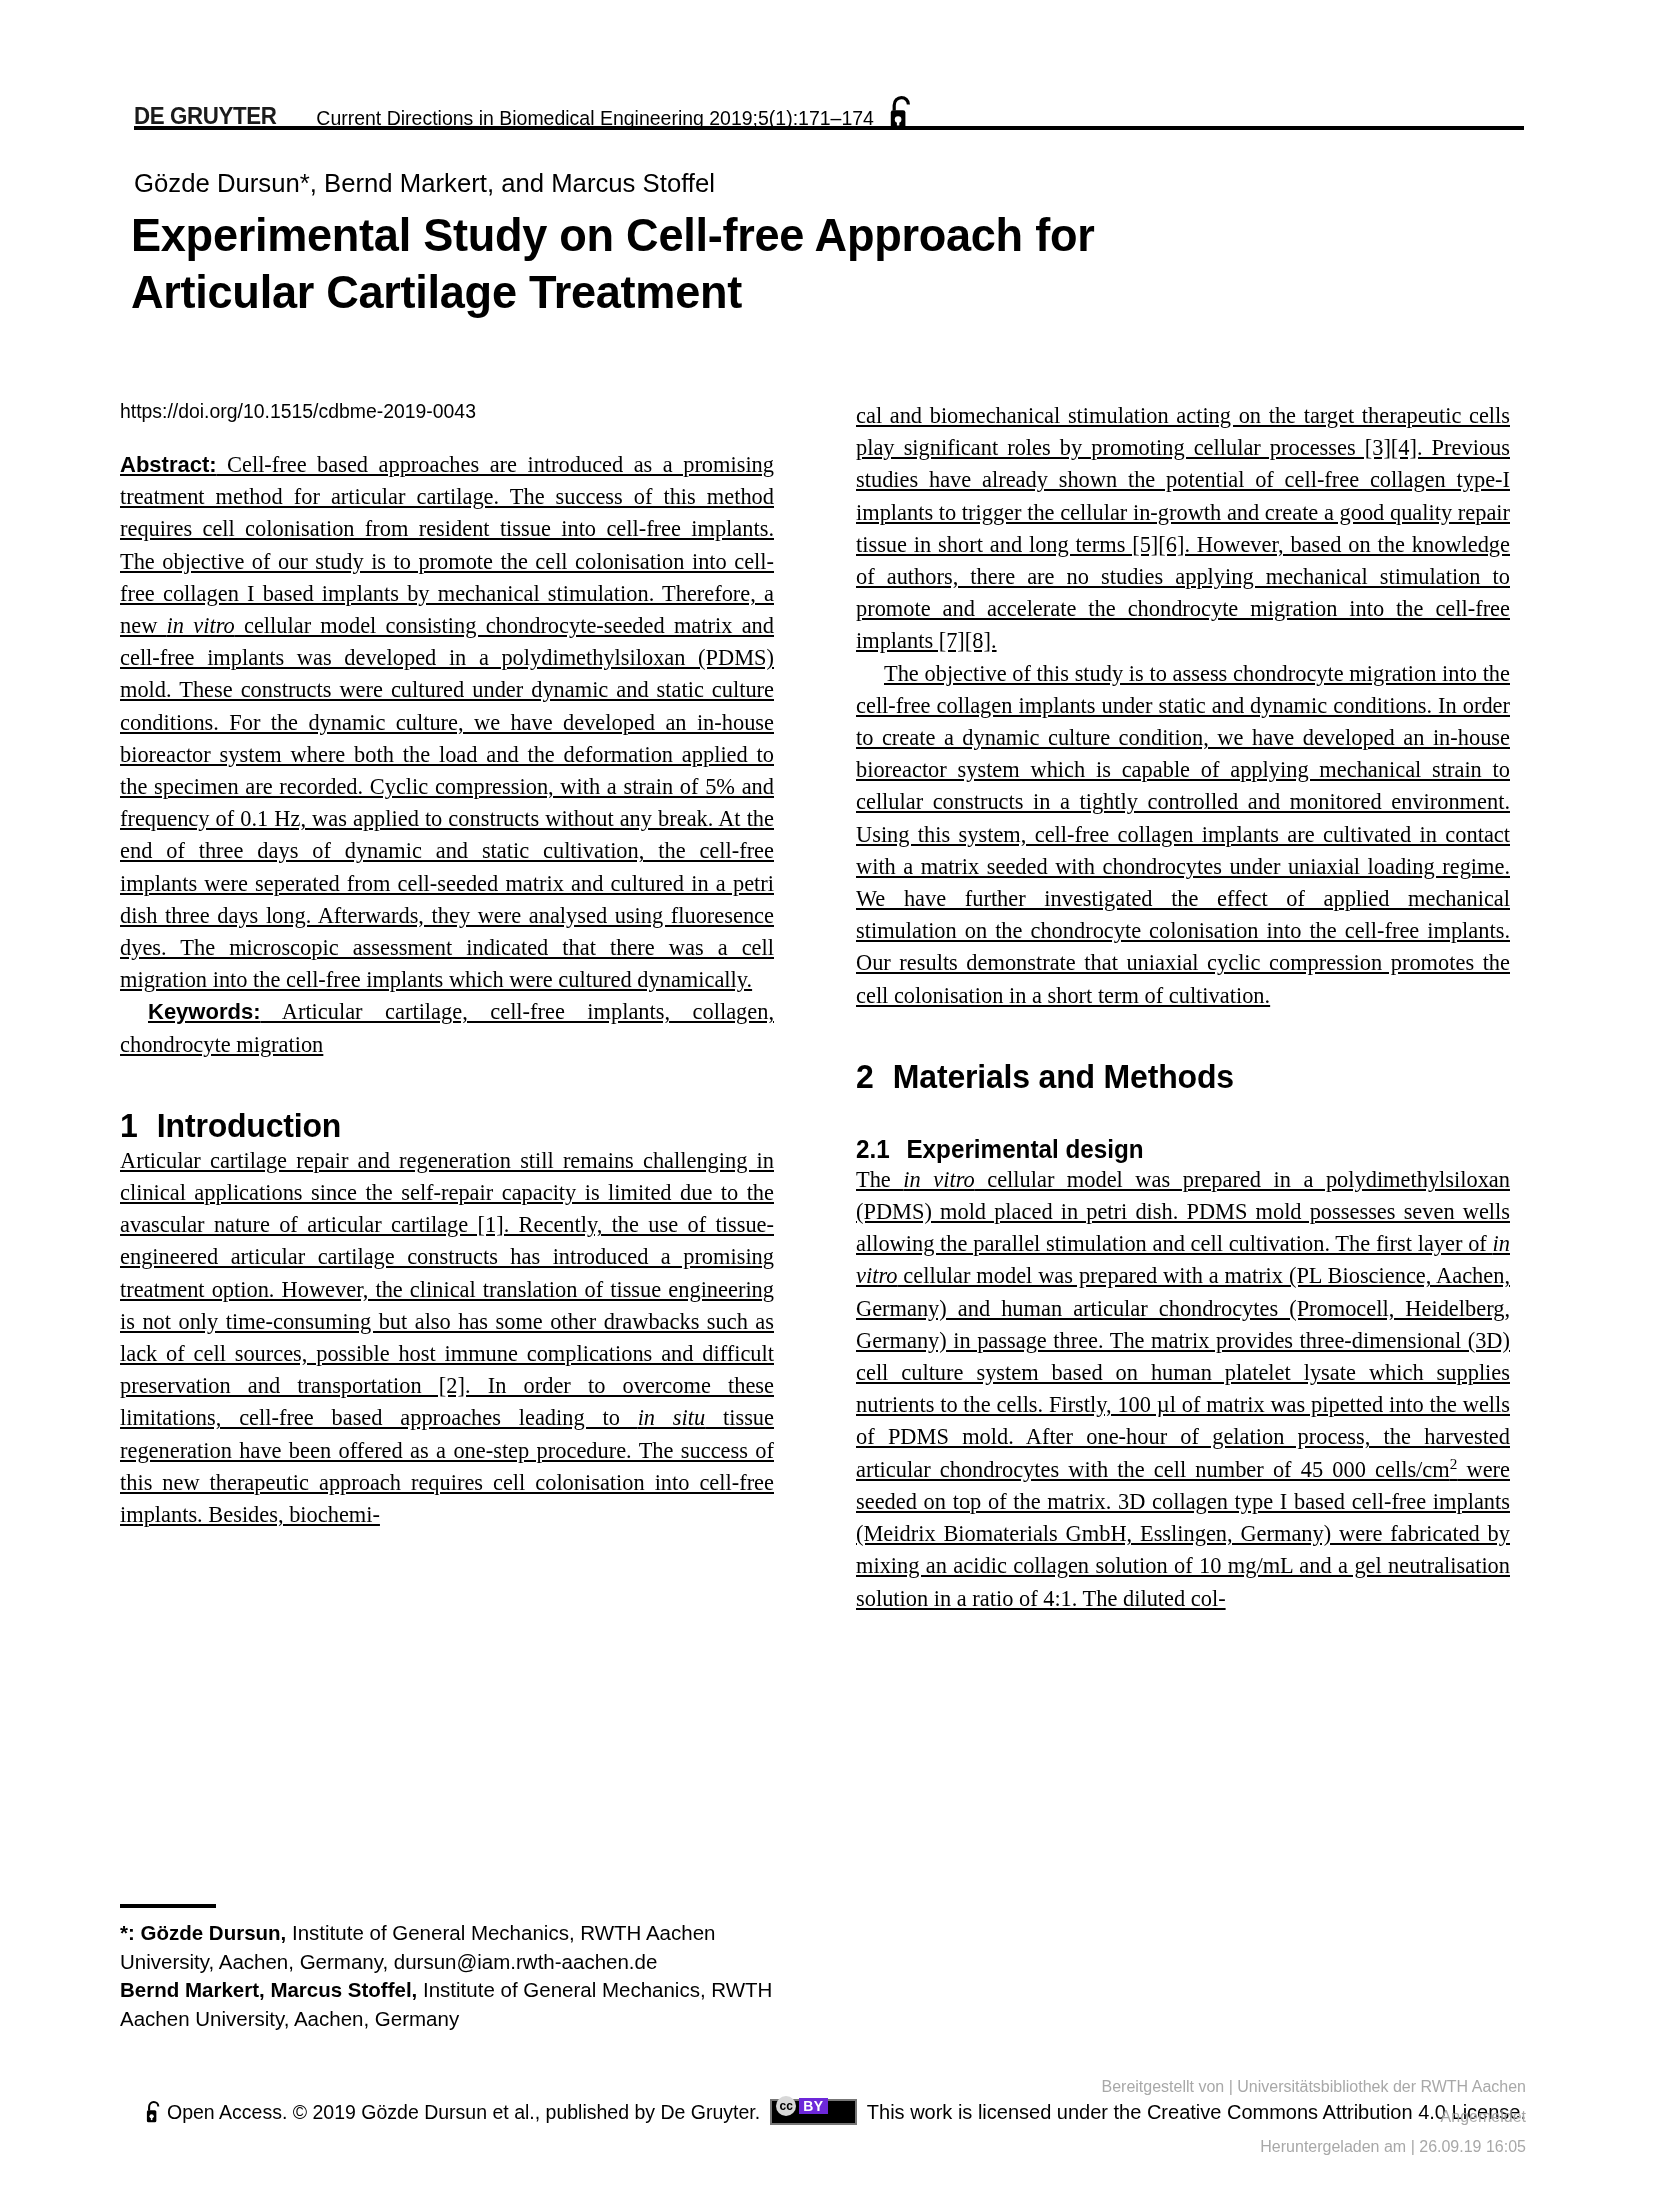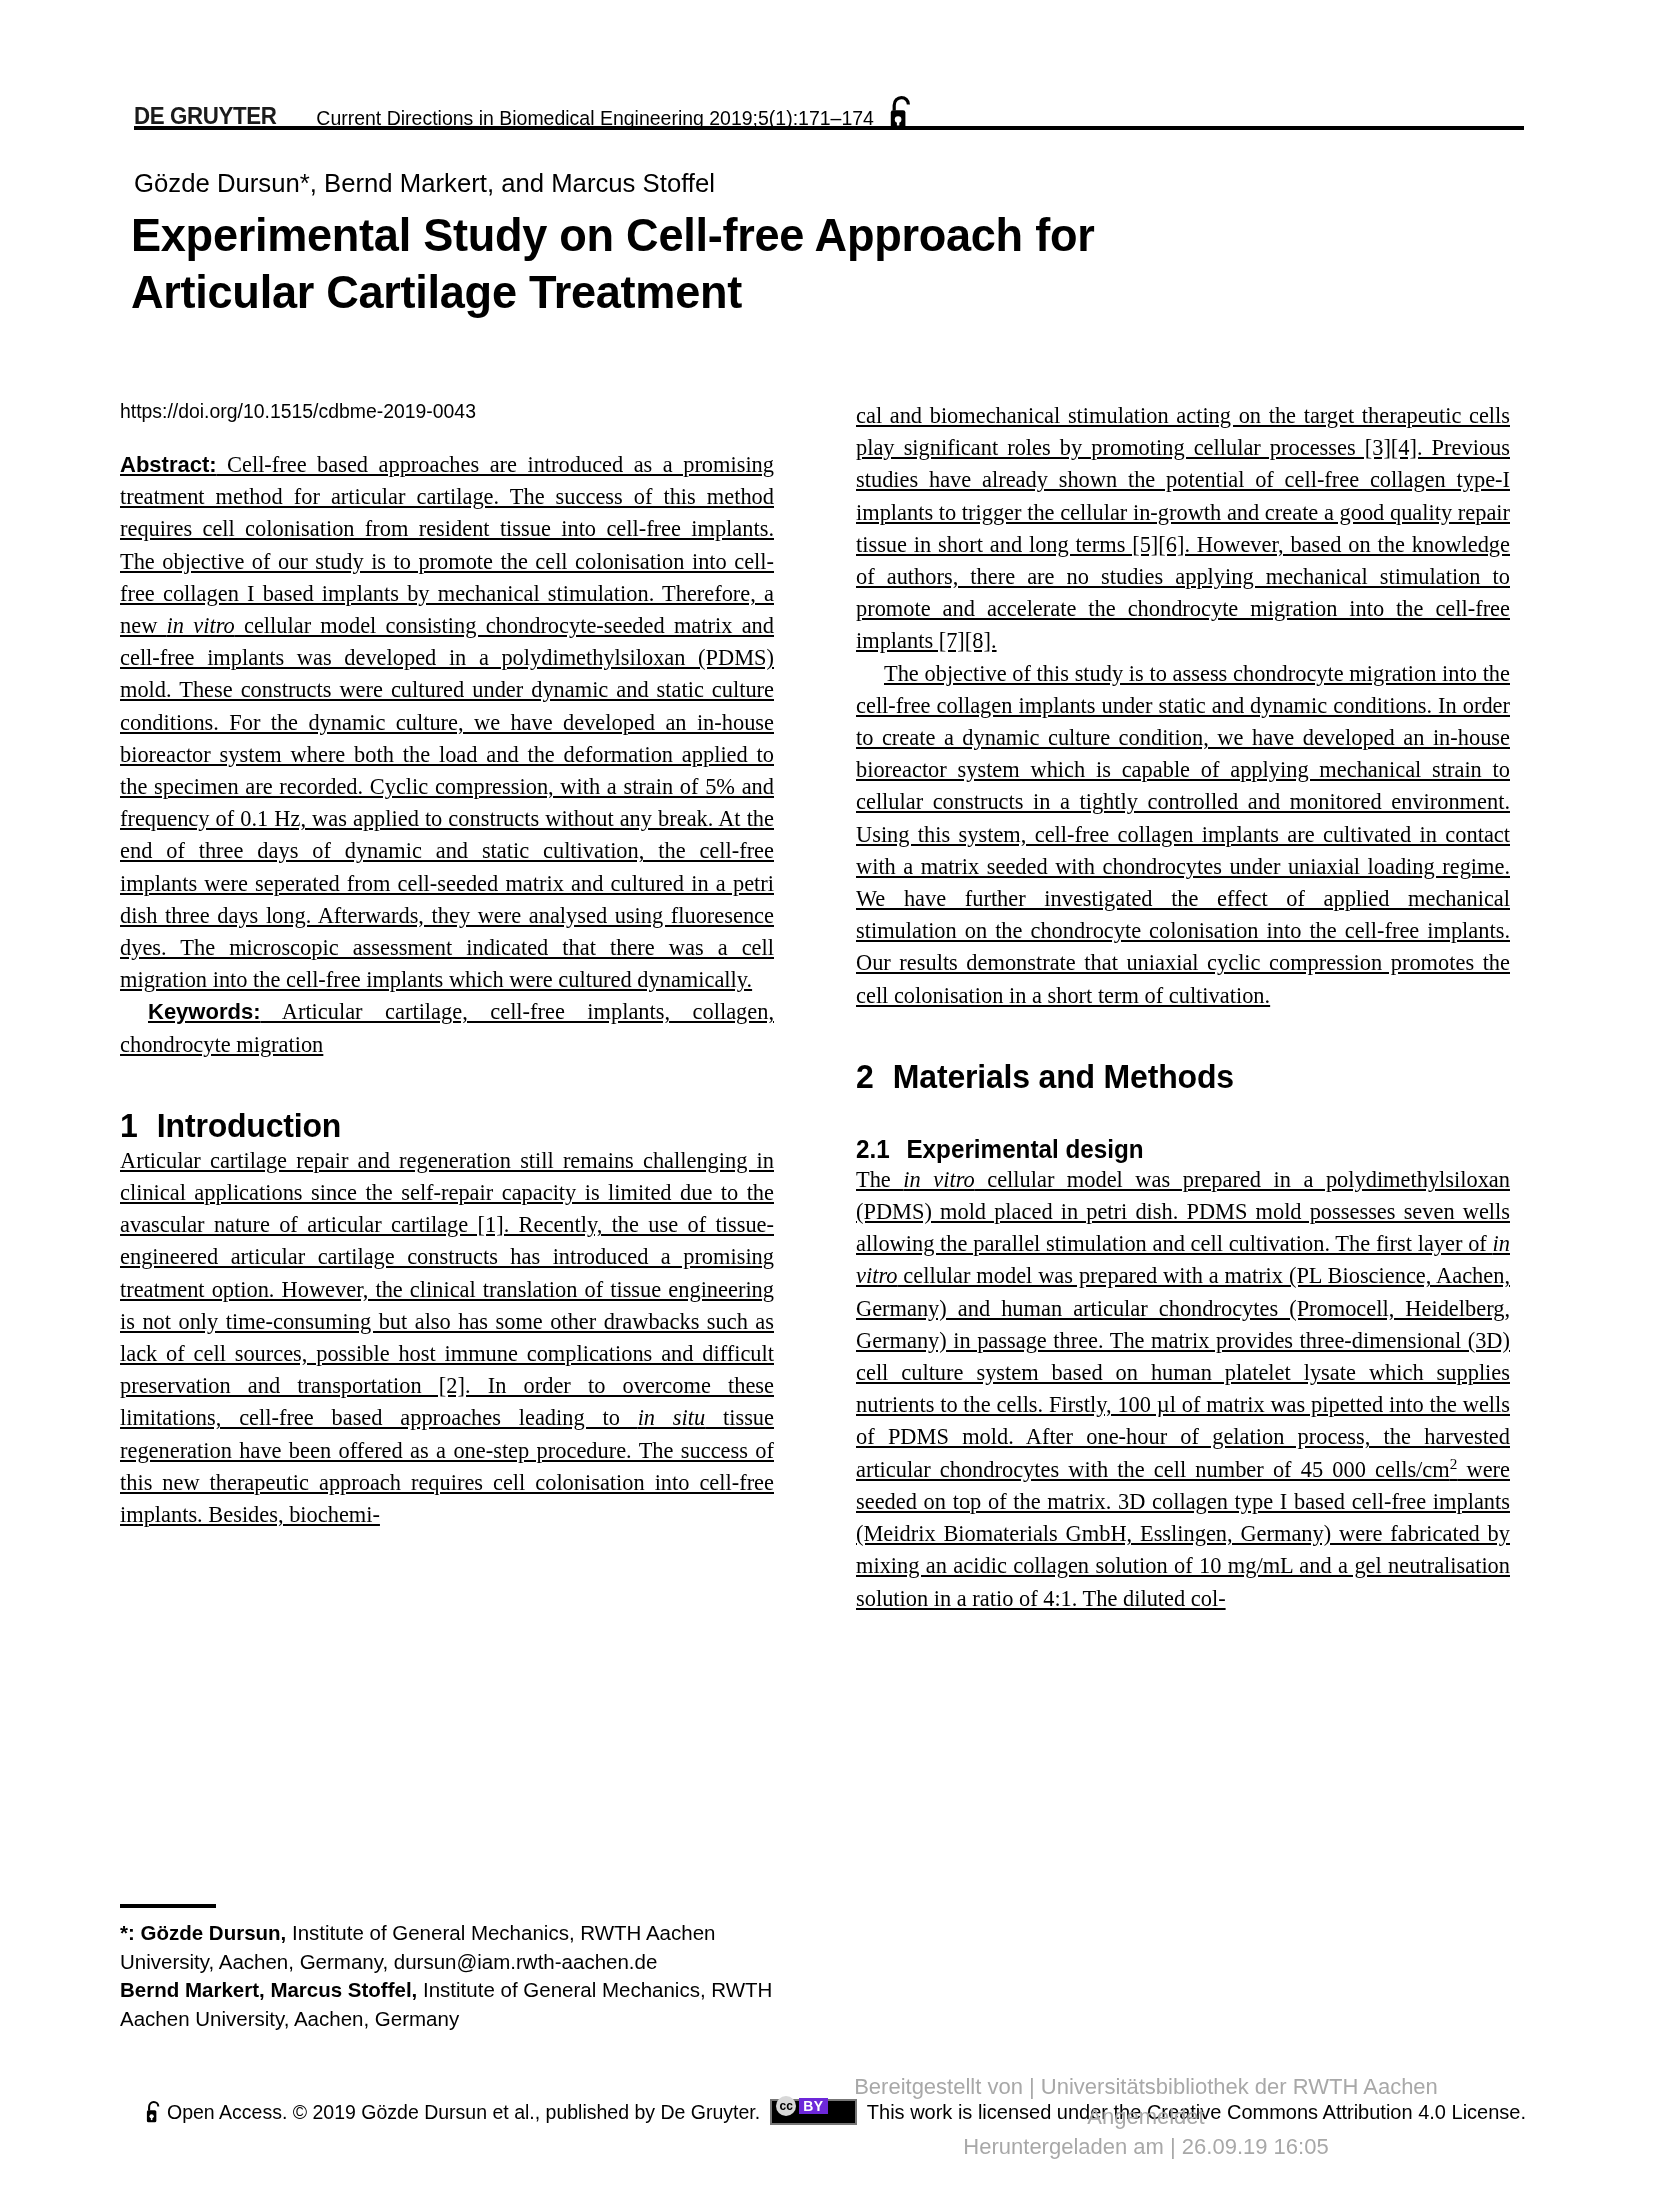--- a/index.html
+++ b/index.html
@@ -231,23 +231,23 @@
     padding: 0 4px;
   }
   .license-text { font-size: 20px; }
 
   
   .watermark {
     position: absolute;
     right: 128px;
     top: 2072px;
     width: 760px;
-    text-align: center;
-    font-family: "Liberation Sans", "DejaVu Sans", sans-serif;
-    font-size: 22px;
+    text-align: right;
+    font-family: "Liberation Sans", "DejaVu Sans", sans-serif;
+    font-size: 16px;
     line-height: 30px;
     color: #a8a8a8;
     pointer-events: none;
   }
   sup { font-size: 0.68em; vertical-align: super; line-height: 0; }
 </style>
 </head>
 <body>
 
 <div class="page">

